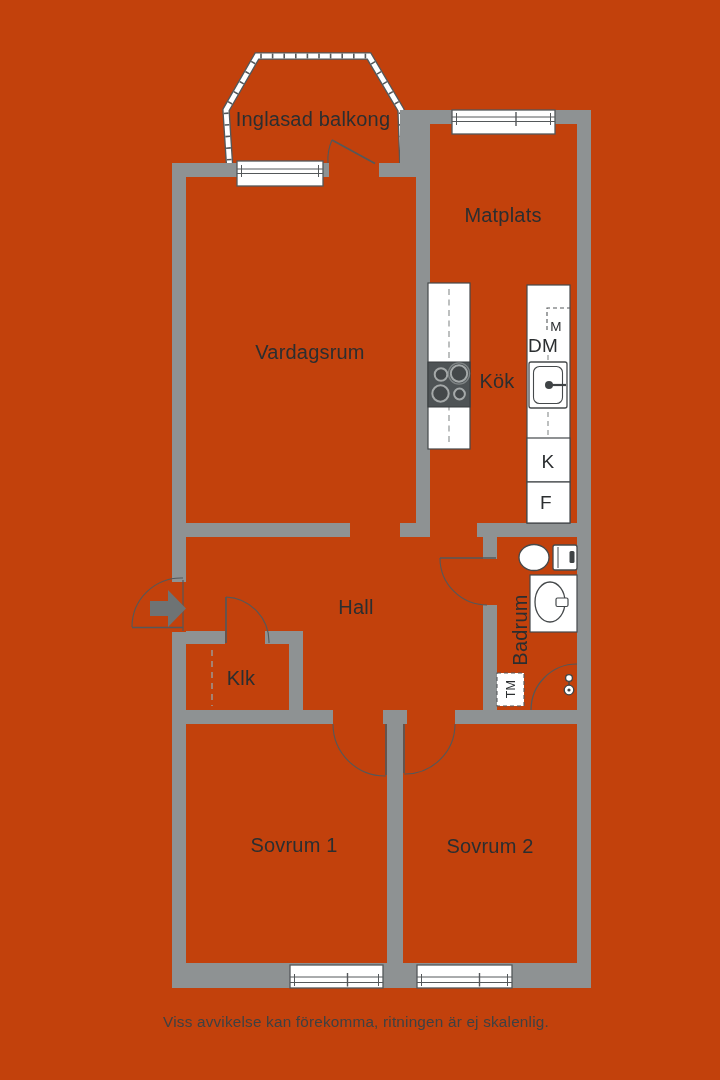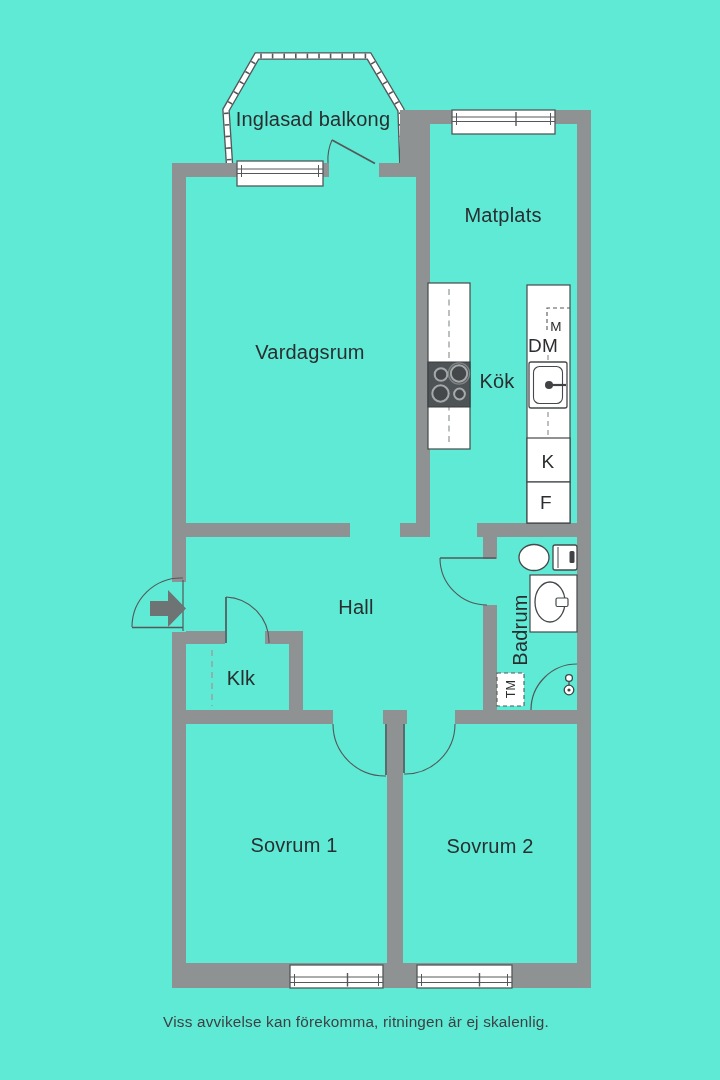--- a/index.html
+++ b/index.html
@@ -1,16 +1,16 @@
 <!DOCTYPE html>
 <html><head>
 <meta charset="utf-8">
 <style>
   html,body{margin:0;padding:0;background:#ffffff;}
-  .canvas{position:relative;width:720px;height:1080px;background:#5eead4;overflow:hidden;
+  .canvas{position:relative;width:720px;height:1080px;background:#c2410c;overflow:hidden;
           font-family:"Liberation Sans","DejaVu Sans",sans-serif;}
   svg{position:absolute;left:0;top:0;}
   text{font-family:"Liberation Sans","DejaVu Sans",sans-serif;letter-spacing:0.2px;}
   .room-label{font-size:20px;}
   .small-label{font-size:13.5px;}
   .appl-label{font-size:19px;}
   .tiny-label{font-size:12.5px;}
   .disclaimer{font-size:15.3px;}
 </style>
 </head>

